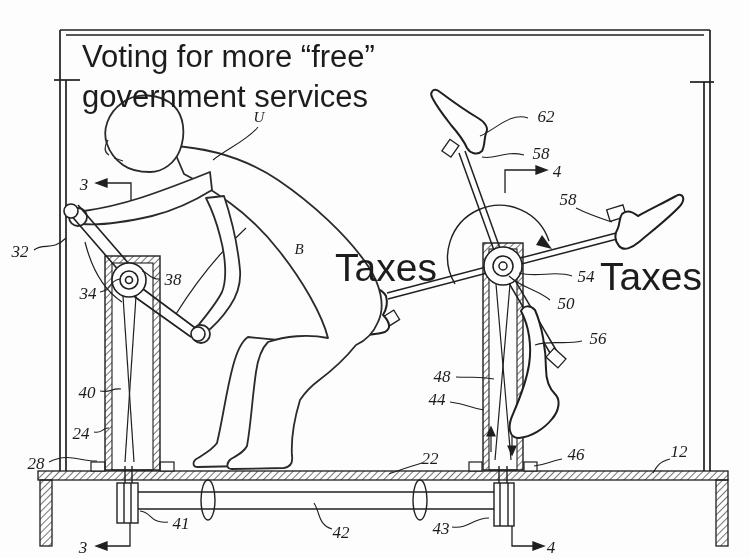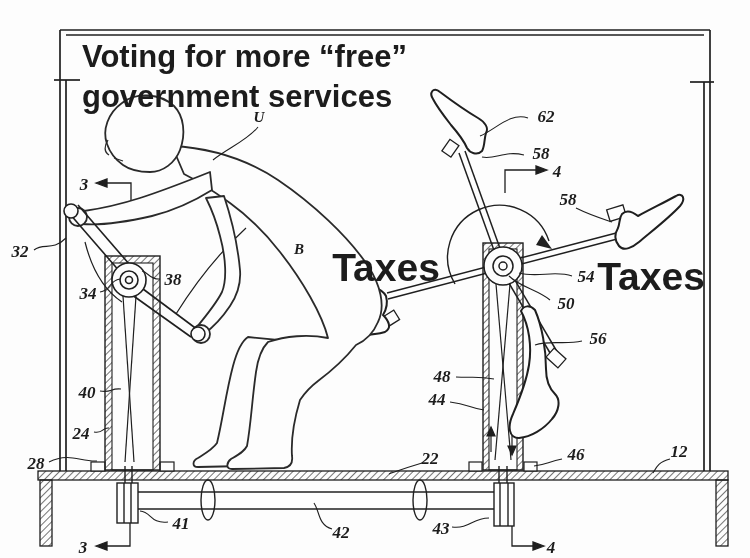--- a/index.html
+++ b/index.html
@@ -1,17 +1,17 @@
 <!DOCTYPE html>
 <html><head>
 <meta charset="utf-8">
 <style>
   html,body{margin:0;padding:0;background:#ffffff;}
   body{width:750px;height:558px;overflow:hidden;}
-  .stage{width:750px;height:558px;position:relative;background:#fdfdfd;font-weight:bold;}
+  .stage{width:750px;height:558px;position:relative;background:#fdfdfd;}
   svg{display:block;}
   .ink{stroke:#1f1f1f;fill:none;}
   text{fill:#1c1c1c;}
   .memetext{font-family:"Liberation Sans", sans-serif;font-size:31px;}
   .taxes{font-family:"Liberation Sans", sans-serif;font-size:39px;}
   .refnum{font-family:"Liberation Serif", serif;font-style:italic;font-size:17px;text-anchor:middle;}
   .figlab{font-family:"Liberation Serif", serif;font-style:italic;font-size:15px;text-anchor:middle;}
 </style>
 </head>
 <body>

